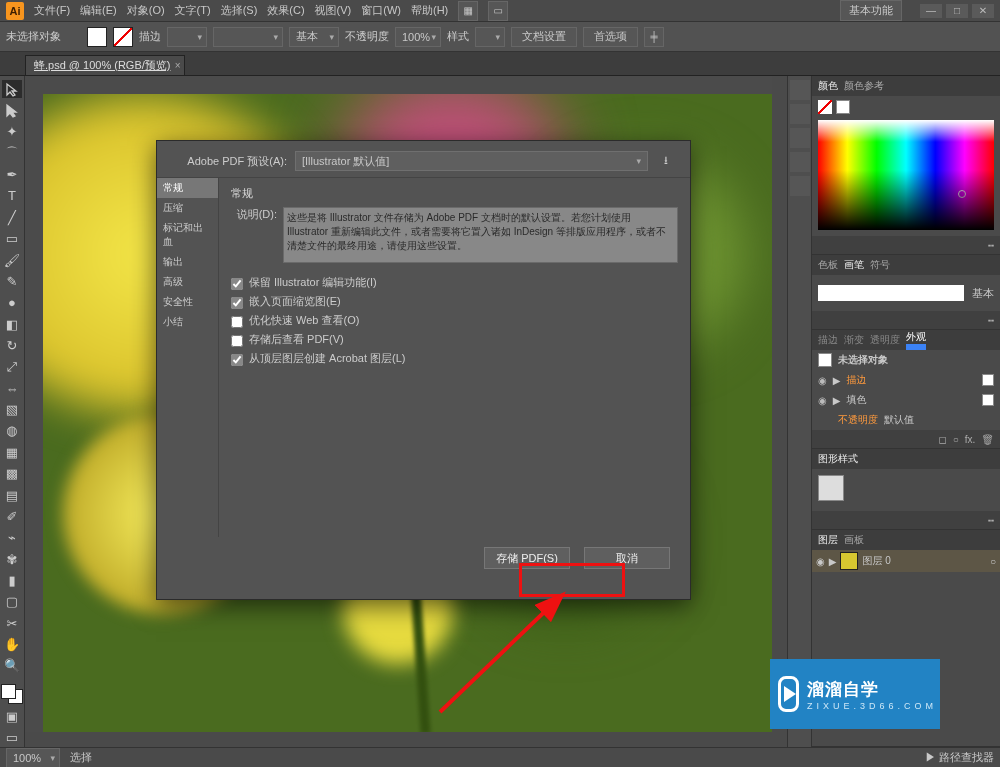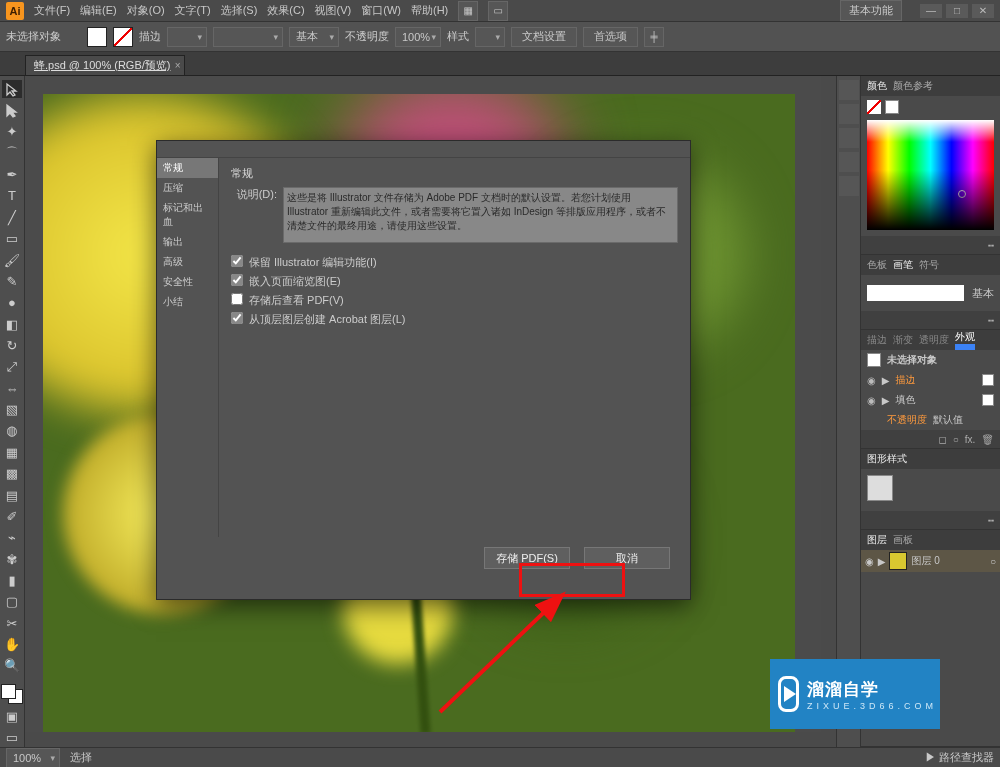--- a/index.html
+++ b/index.html
@@ -51,21 +51,21 @@
 .b4 { width:200px; height:200px; right:50px; top:60px; background:#6e9431; filter:blur(25px); }
 .b5 { width:180px; height:150px; right:140px; top:370px; background:#385a16; filter:blur(30px); }
 .b6 { width:220px; height:170px; left:300px; top:-20px; background:#c14f7a; filter:blur(35px); }
 .stem { position:absolute; width:10px; height:220px; background:#33500f; left:370px; top:420px; transform:rotate(-4deg); filter:blur(2px); }
 .vscroll { position:absolute; right:0; top:0; bottom:0; width:15px; background:#4a4a4a; }
 .hscroll { position:absolute; left:0; right:15px; bottom:0; height:15px; background:#4a4a4a; }
 
 .rightcol { width:24px; background:#4e4e4e; display:flex; flex-direction:column; gap:4px; padding-top:4px; border-left:1px solid #333; }
 .rightcol .slot { width:20px; height:20px; margin:0 auto; background:#565656; }
 
-.panels { width:140px; background:#4a4a4a; display:flex; flex-direction:column; border-left:1px solid #333; }
+.panels { width:189px; background:#4a4a4a; display:flex; flex-direction:column; border-left:1px solid #333; }
 
 .panel { border-bottom:1px solid #333; }
 .panel .tabs { height:20px; background:#3d3d3d; display:flex; align-items:center; gap:6px; padding:0 6px; font-size:10px; }
 .panel .tabs .t { color:#aaa; }
 .panel .tabs .t.act { color:#eee; }
 .panel .body { background:#4a4a4a; padding:6px; }
 .colorpicker { height:110px; background:linear-gradient(to bottom,
   #fff 0%, transparent 20%), linear-gradient(to right,
   #f00,#ff0,#0f0,#0ff,#00f,#f0f,#f00); position:relative; }
 .colorpicker::after{content:"";position:absolute;left:0;right:0;bottom:0;height:55%;background:linear-gradient(to bottom,transparent,#000);}
@@ -101,21 +101,21 @@
 .catlist { width:62px; background:#535353; border-right:1px solid #444; }
 .catlist .cat { padding:3px 6px; color:#ccc; font-size:10px; }
 .catlist .cat.sel { background:#777; color:#fff; }
 .section { flex:1; padding:8px 12px; }
 .section h4 { font-size:11px; font-weight:normal; color:#ddd; margin-bottom:6px;}
 .descrow { display:flex; gap:6px; }
 .descrow .lab { color:#ccc; width:46px; text-align:right;}
 .descrow textarea { flex:1; height:56px; background:#888; border:1px solid #6a6a6a; resize:none; color:#2a2a2a; font-size:10px; padding:3px;}
 .opts { margin-top:10px; }
 .opts h5 { font-size:11px; font-weight:normal; color:#ddd; margin-bottom:4px;}
-.optline { display:flex; align-items:flex-start; gap:6px; padding:2px 0; color:#ccc;}
+.optline { display:flex; align-items:flex-end; gap:6px; padding:2px 0; color:#ccc;}
 .optline input[type=checkbox]{accent-color:#888;width:12px;height:12px;}
 .dialog .btnrow { display:flex; justify-content:flex-end; gap:14px; padding:10px 20px 30px;}
 .dlgbtn { min-width:86px; height:22px; background:#5f5f5f; border:1px solid #777; color:#eee; display:flex; align-items:center; justify-content:center; } 
 
 .red1 { position:absolute; left:519px; top:563px; width:106px; height:34px; border:3px solid #e11; pointer-events:none; }
 
 
 .arrow { position:absolute; left:430px; top:582px; width:150px; height:140px; pointer-events:none; }
 
 
@@ -352,20 +352,27 @@
 </div>
 
 <div class="statusbar">
   <div class="dd" style="width:54px">100%</div>
   <span>选择</span>
   <span style="margin-left:auto">▶ 路径查找器</span>
 </div>
 
 <div class="dialog">
   <div class="toprow">
+    <div class="dlrow">
+      <span class="lab">Adobe PDF 预设(A):</span>
+      <div class="field">
+          <span>[Illustrator 默认值]</span>
+        </div>
+      <div class="side">⭳</div>
+    </div>
   </div>
   <div class="midrow">
     <div class="catlist">
       <div class="cat sel">常规</div>
       <div class="cat">压缩</div>
       <div class="cat">标记和出血</div>
       <div class="cat">输出</div>
       <div class="cat">高级</div>
       <div class="cat">安全性</div>
       <div class="cat">小结</div>
@@ -380,20 +387,24 @@
         <label class="optline">
             <input type="checkbox" checked="" style="">
             <span>保留 Illustrator 编辑功能(I)</span>
           </label>
         <label class="optline">
             <input type="checkbox" checked="" style="">
             <span>嵌入页面缩览图(E)</span>
           </label>
         <label class="optline">
             <input type="checkbox" style="">
+            <span>优化快速 Web 查看(O)</span>
+          </label>
+        <label class="optline">
+            <input type="checkbox" style="">
             <span>存储后查看 PDF(V)</span>
           </label>
         <label class="optline">
             <input type="checkbox" checked="" style="">
             <span>从顶层图层创建 Acrobat 图层(L)</span>
           </label>
       </div>
     </div>
   </div>
   <div class="btnrow">

